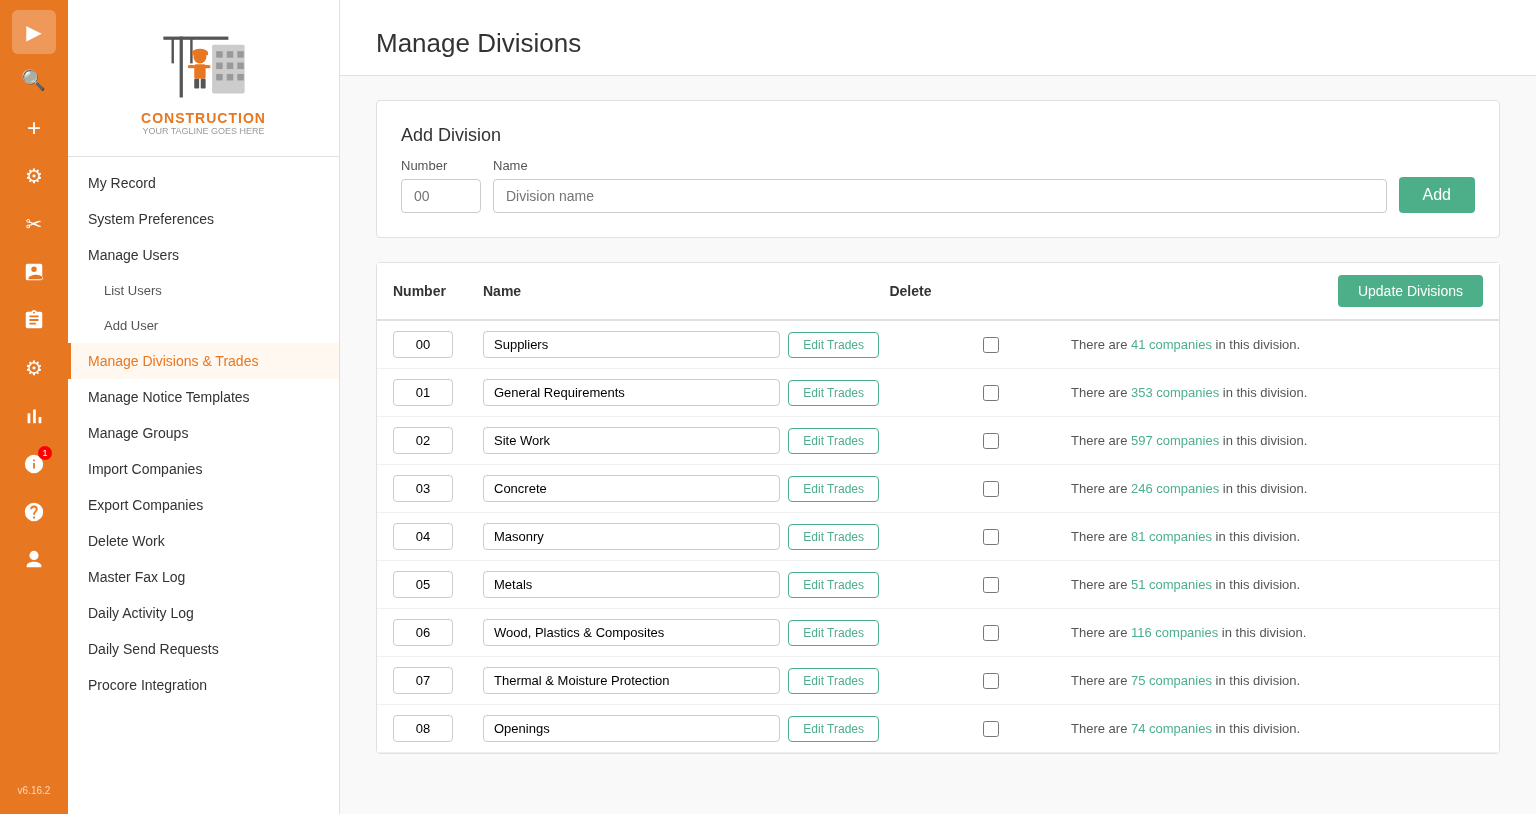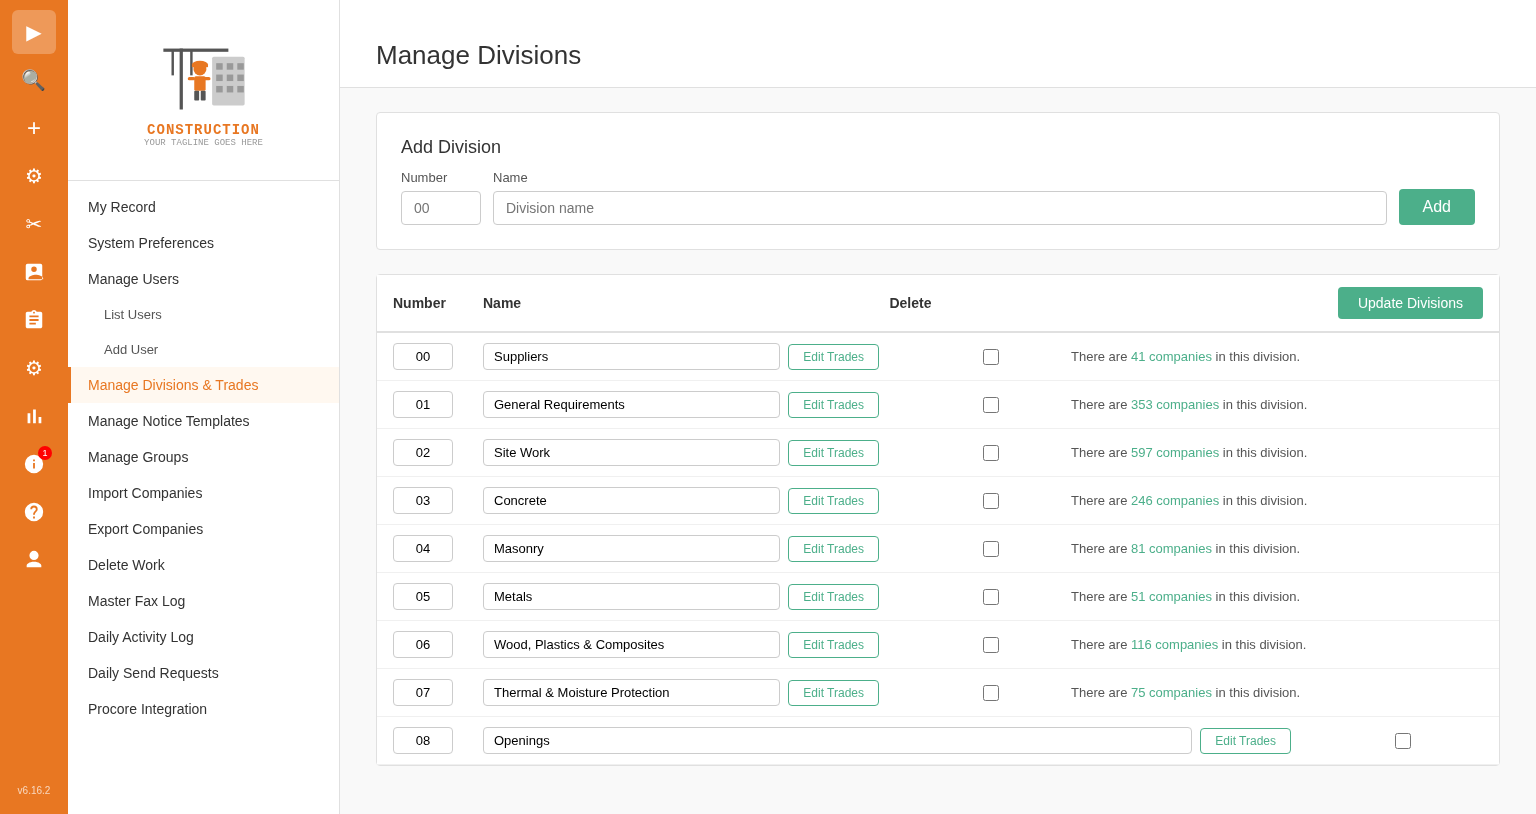--- a/index.html
+++ b/index.html
@@ -55,27 +55,26 @@
     .sidebar {
       width: 272px;
       background: #fff;
       border-right: 1px solid #e0e0e0;
       display: flex;
       flex-direction: column;
       flex-shrink: 0;
       overflow-y: auto;
     }
     .sidebar-logo {
-      padding: 32px;
+      padding: 20px;
       border-bottom: 1px solid #e0e0e0;
       display: flex;
       align-items: center;
       justify-content: center;
       min-height: 120px;
-      font-family: Liberation Mono, monospace;
     }
     .logo-text {
       font-size: 14px;
       font-weight: bold;
       color: #e87722;
       letter-spacing: 1px;
     }
     .logo-tagline {
       font-size: 9px;
       color: #999;
@@ -97,21 +96,21 @@
       color: #555;
     }
 
     
     .main-content {
       flex: 1;
       overflow-y: auto;
       background: #f9f9f9;
     }
     .page-header {
-      padding: 40px 36px 16px;
+      padding: 28px 36px 16px;
       background: #fff;
       border-bottom: 1px solid #e0e0e0;
     }
     .page-title {
       font-size: 26px;
       font-weight: 400;
       color: #333;
     }
     .content-area {
       padding: 24px 36px;
@@ -526,18 +525,21 @@
       </div>
       <div class="col-name-cell">
         <div style="display:flex;align-items:center;gap:8px;">
           <input type="text" class="name-input" value="Openings" style="">
           <button class="btn-edit-trades">Edit Trades</button>
         </div>
       </div>
       <div class="col-delete-cell">
         <input type="checkbox" class="delete-checkbox" style="">
       </div>
+      <div class="col-info-cell">
+        There are <span class="companies-count">74 companies</span> in this division.
+      </div>
     </div>
         </div>
     </div>
 
   </div>
 </div>
 
 </body></html>

